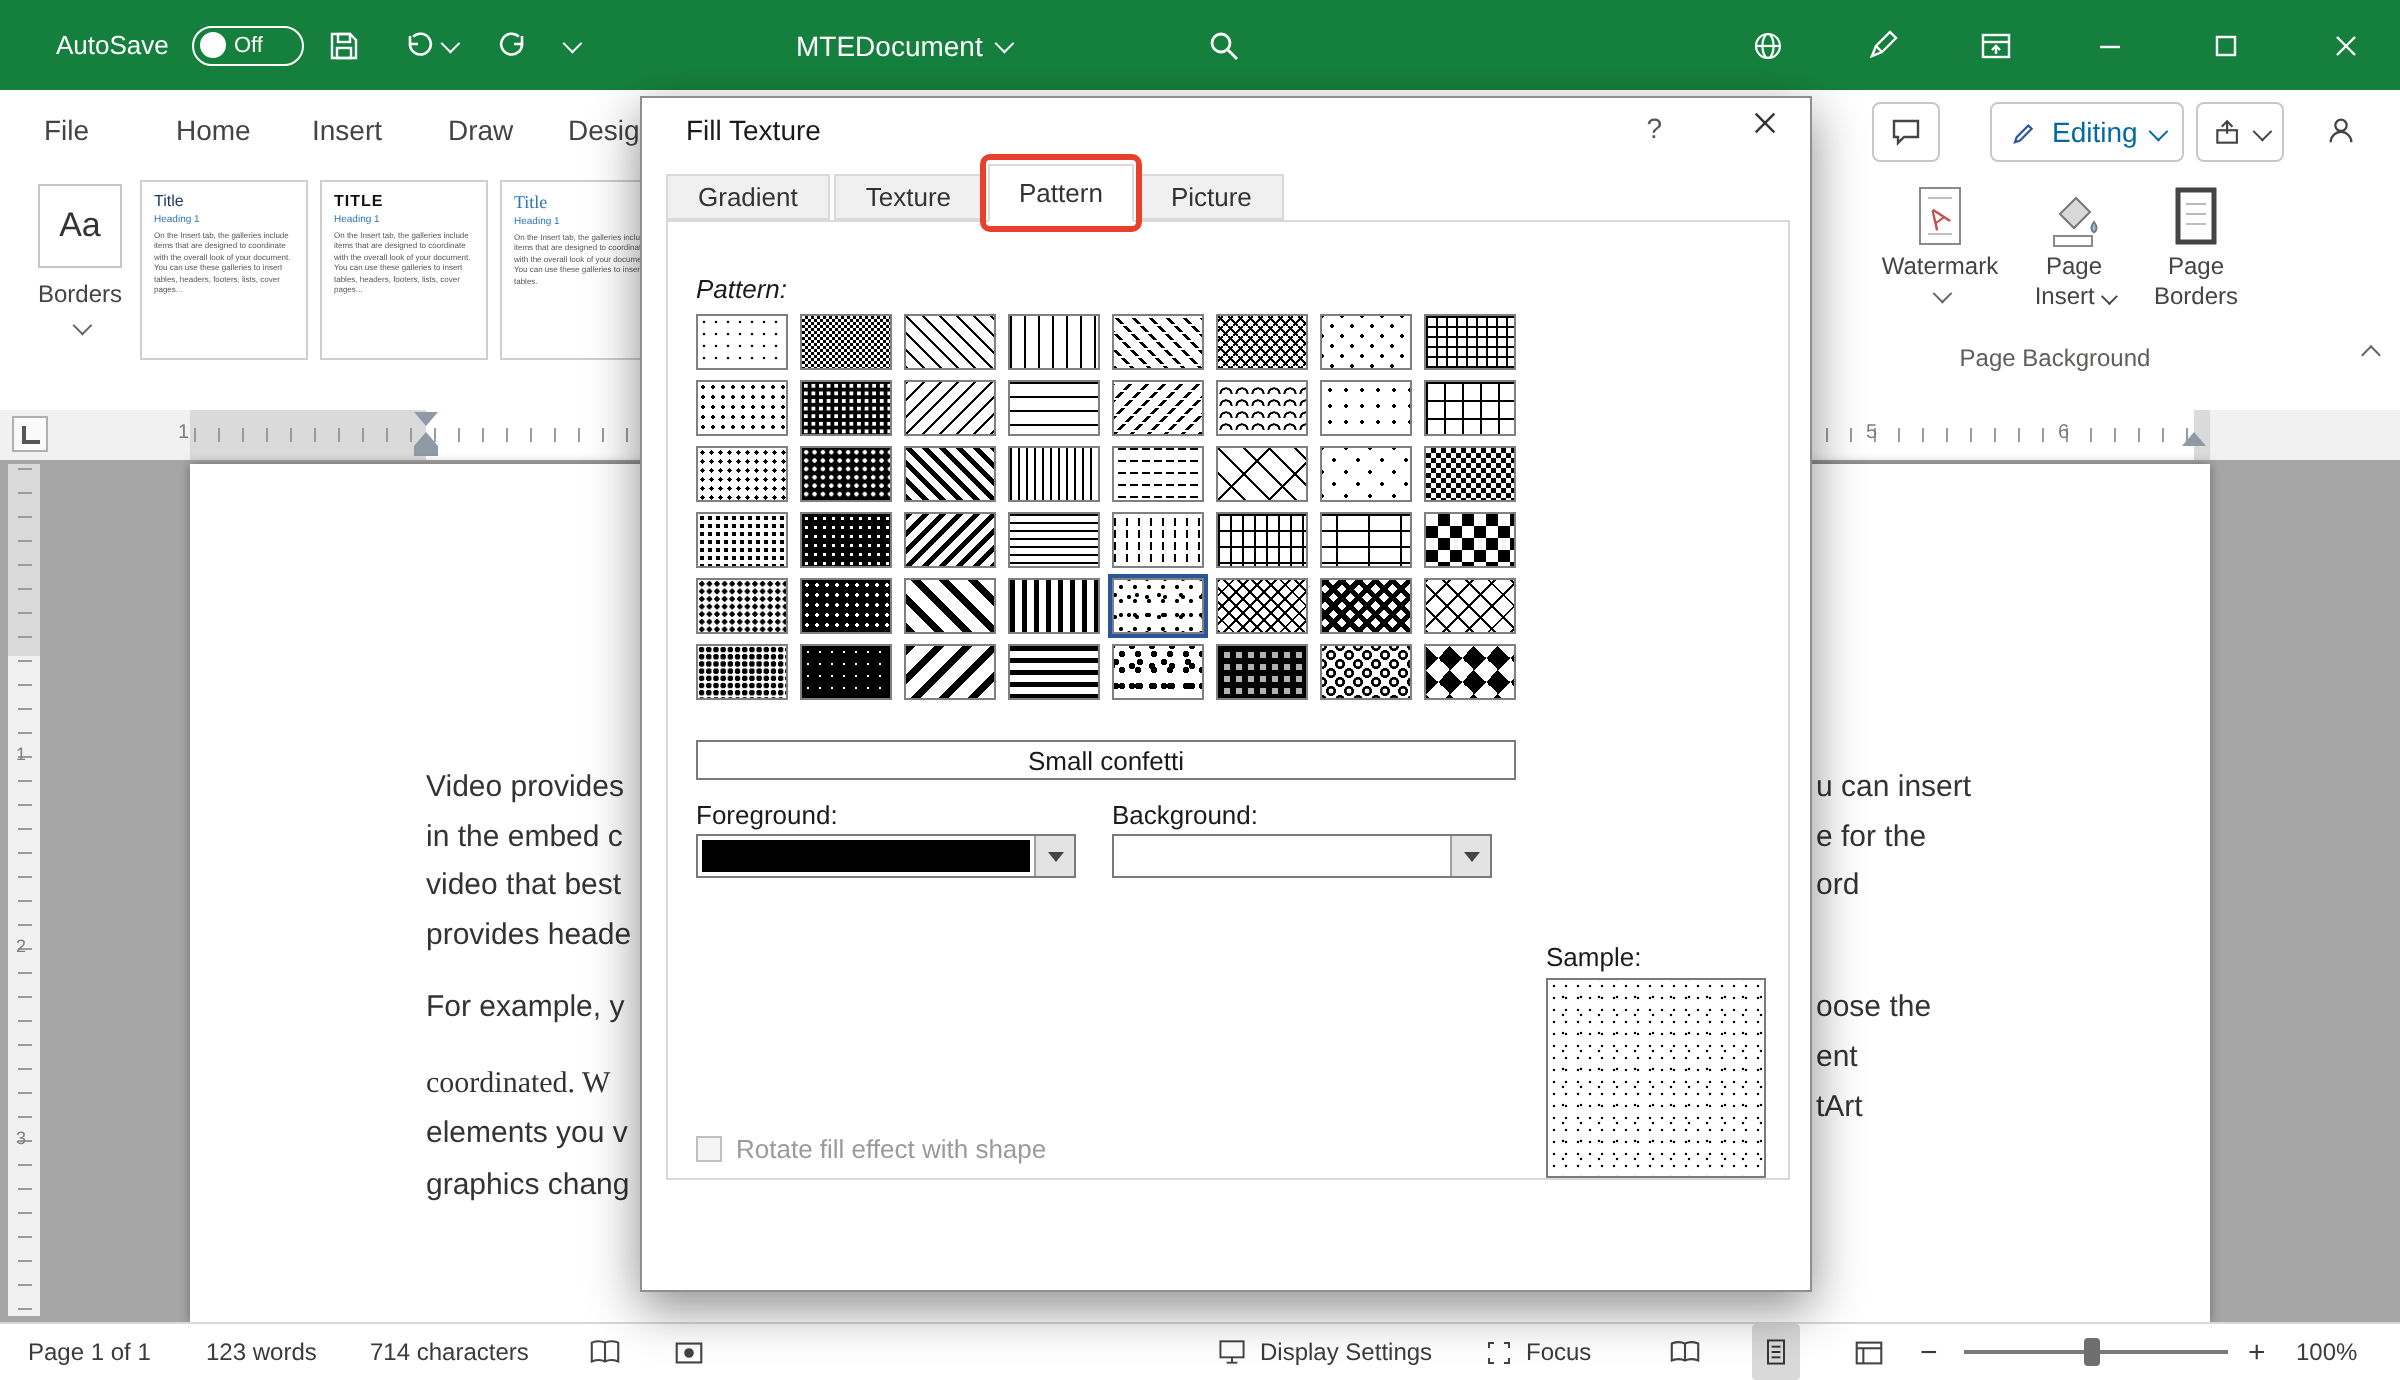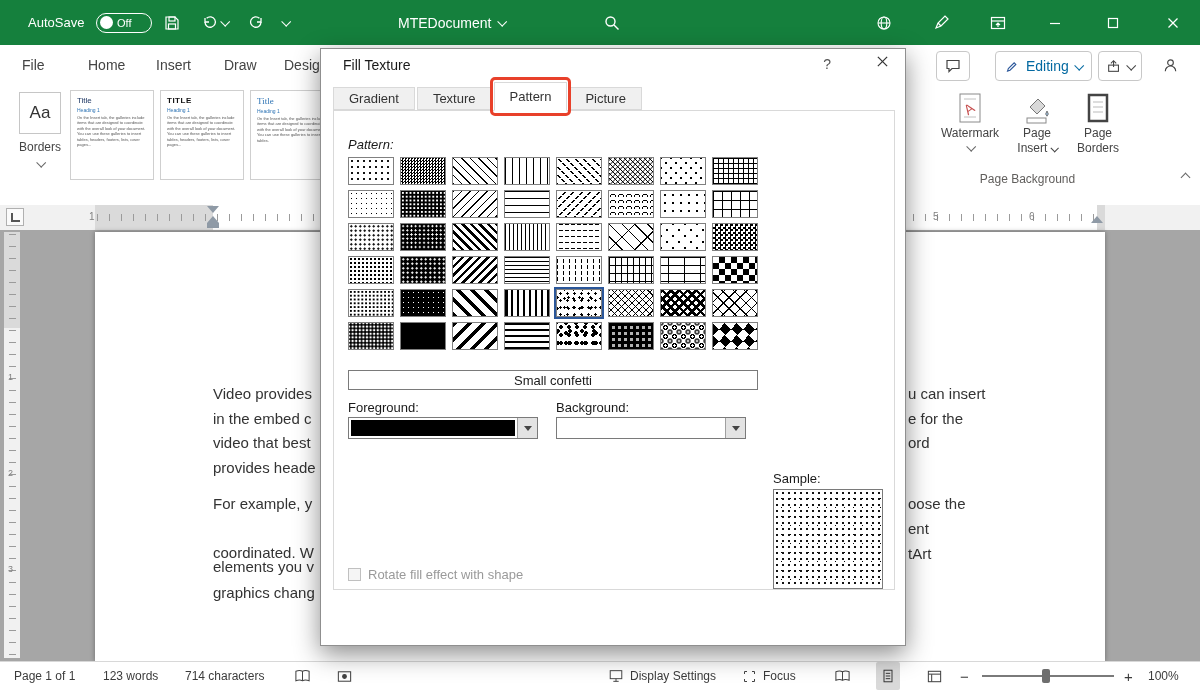--- a/index.html
+++ b/index.html
@@ -377,21 +377,21 @@
       <span class="vnum" style="top: 332px;">3</span>
     </div>
 
   <div class="page">
       <div class="docline" style="left: 118px; top: 153px;">Video provides</div>
       <div class="docline" style="left: 118px; top: 178px;">in the embed c</div>
       <div class="docline" style="left: 118px; top: 202px;">video that best</div>
       <div class="docline" style="left: 118px; top: 227px;">provides heade</div>
       <div class="docline" style="left: 118px; top: 263px;">For example, y</div>
       <div class="docline" style="left: 118px; top: 288px; margin-top: 38px;">elements you v</div>
-      <div class="docline" style="left: 118px; top: 312px;">coordinated. W</div>
+      <div class="docline" style="left: 118px; top: 302px; font-family: Liberation Serif, serif;">coordinated. W</div>
       <div class="docline" style="left: 118px; top: 352px;">graphics chang</div>
       <div class="docline" style="left: 813px; top: 153px;">u can insert</div>
       <div class="docline" style="left: 813px; top: 178px;">e for the</div>
       <div class="docline" style="left: 813px; top: 202px;">ord</div>
       <div class="docline" style="left: 813px; top: 263px;">oose the</div>
       <div class="docline" style="left: 813px; top: 288px;">ent</div>
       <div class="docline" style="left: 813px; top: 313px;">tArt</div>
     </div>
 
   <div class="statusbar">

